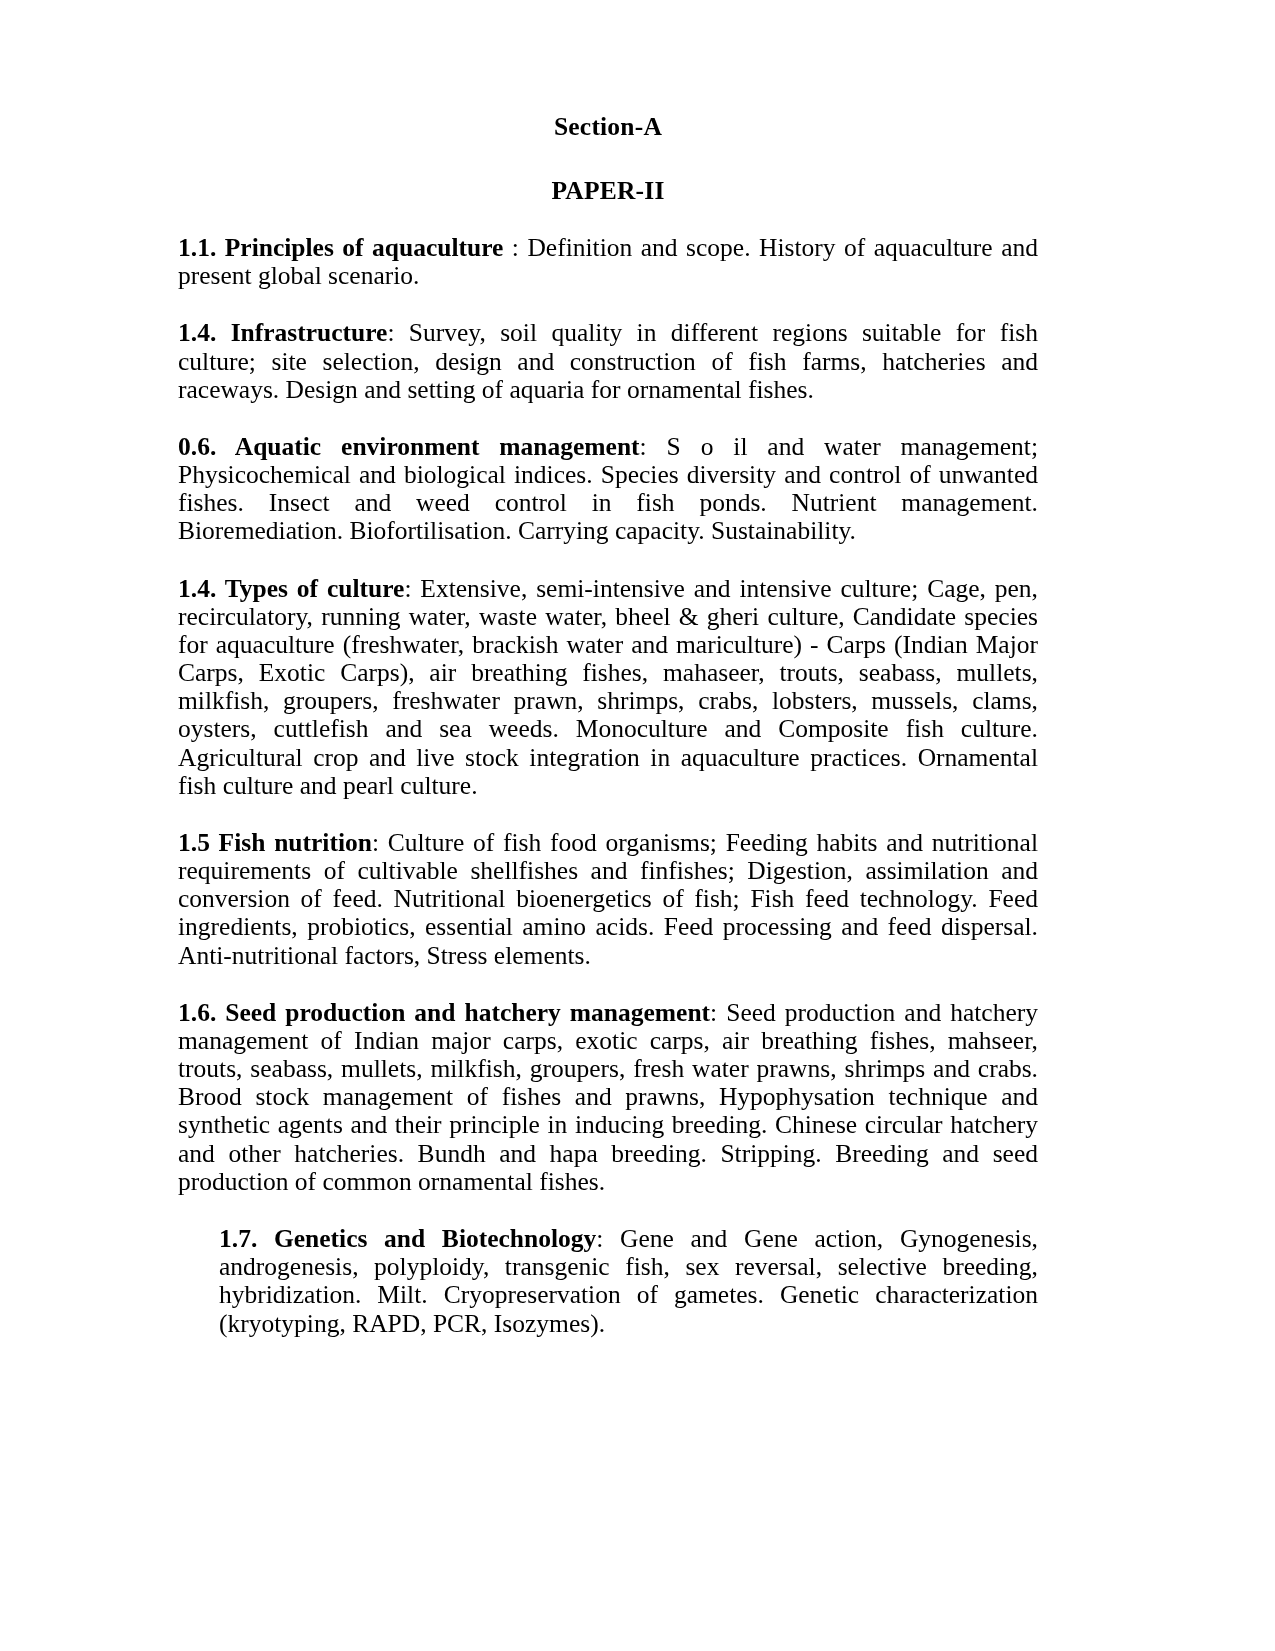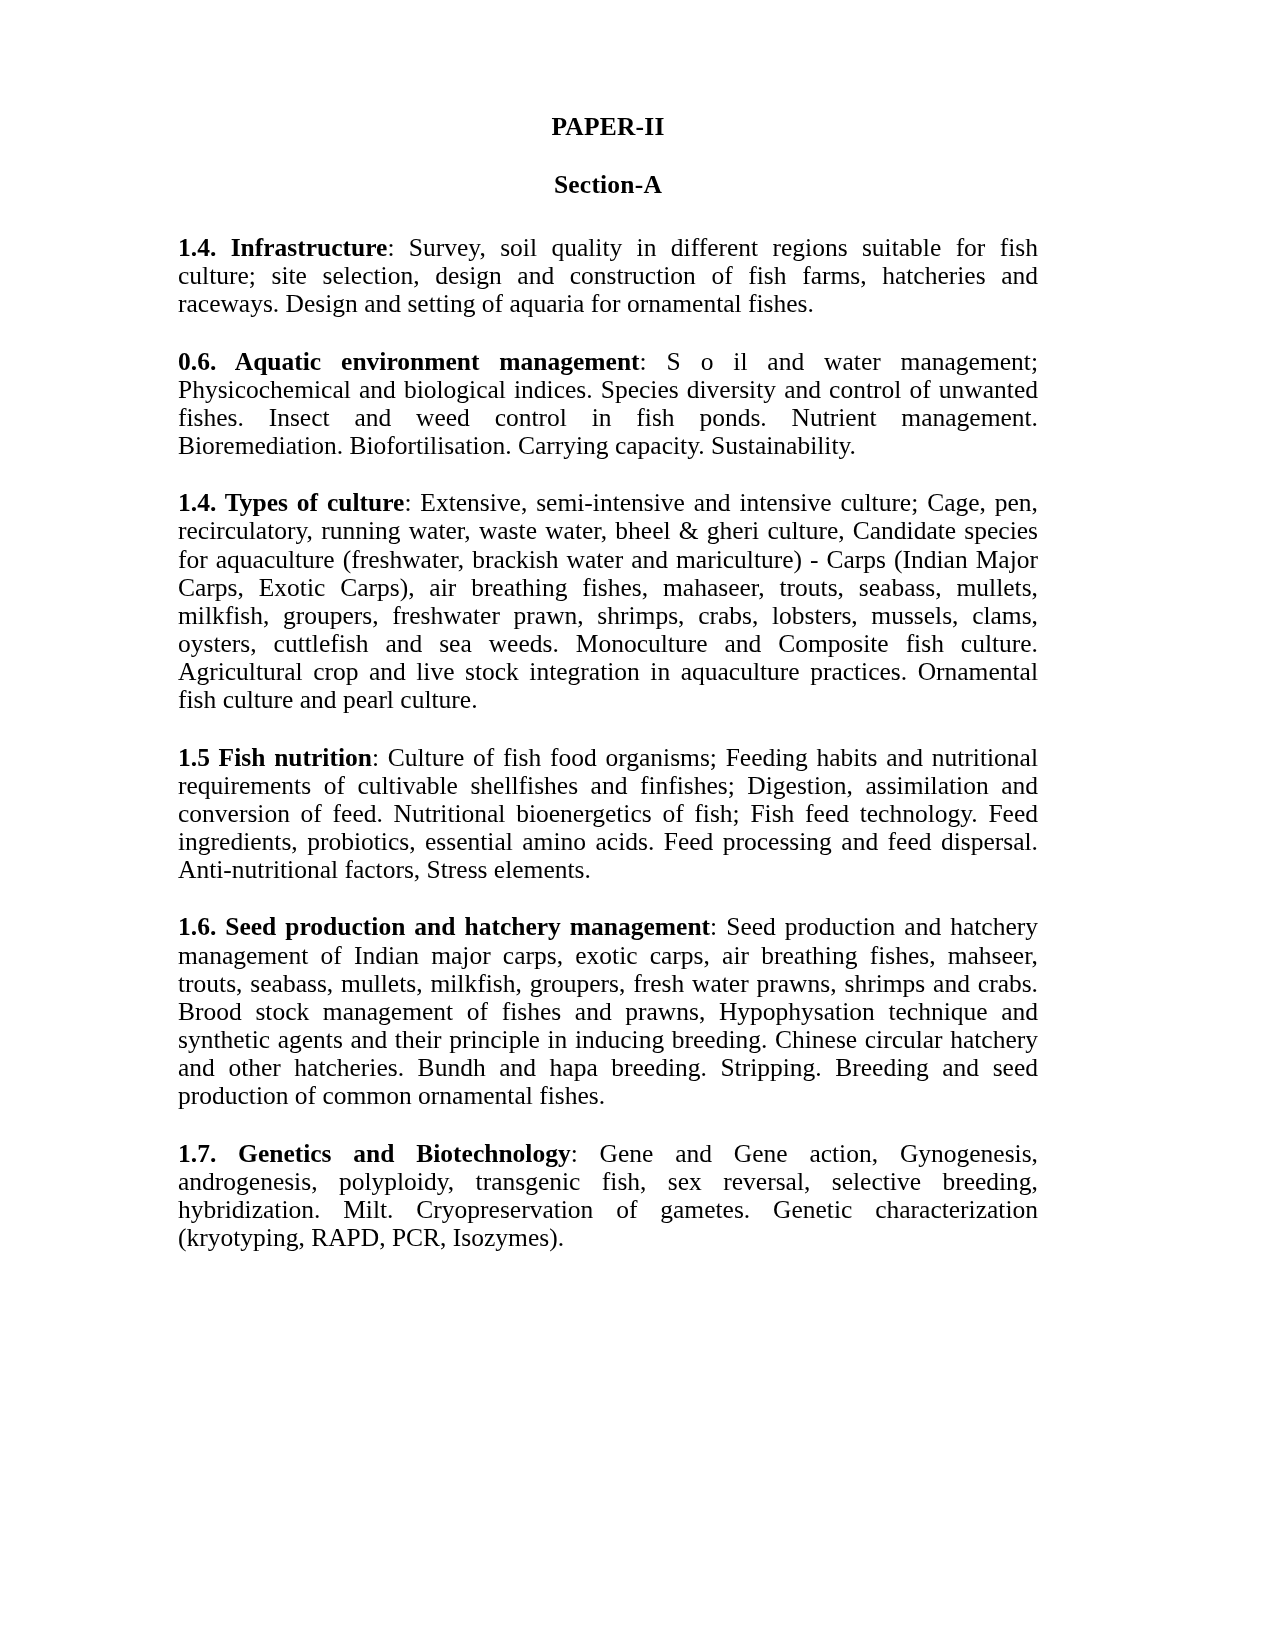--- a/index.html
+++ b/index.html
@@ -46,36 +46,40 @@
   .para {
     font-size: 25.5px;
     line-height: 1.105;
     text-align: justify;
     text-justify: inter-word;
     margin: 0 0 29px 0;
     hyphens: none;
   }
   .para:last-child {
     margin-bottom: 0;
+    margin-left: 41px;
   }
   .para .lbl {
     font-weight: bold;
   }
 </style>
 </head>
 <body>
 
 <div class="page">
   <div class="content">
 
+    <div class="heading heading-section">Section-A</div>
+
     <div class="heading heading-paper">PAPER-II</div>
 
-    <div class="heading heading-section">Section-A</div>
 
-
+    <p class="para">
+      <span class="lbl">1.1. Principles of aquaculture</span><span> : </span><span>Definition and scope. History of aquaculture and present global scenario.</span>
+    </p>
 
     <p class="para">
       <span class="lbl">1.4. Infrastructure</span><span>: </span><span>Survey, soil quality in different regions suitable for fish culture; site selection, design and construction of fish farms, hatcheries and raceways. Design and setting of aquaria for ornamental fishes.</span>
     </p>
 
     <p class="para">
       <span class="lbl">0.6.  Aquatic  environment  management</span><span>: </span><span>S o il and water management; Physicochemical and biological indices. Species diversity and control of unwanted fishes. Insect and weed control in fish ponds. Nutrient management. Bioremediation. Biofortilisation. Carrying capacity. Sustainability.</span>
     </p>
 
     <p class="para">

